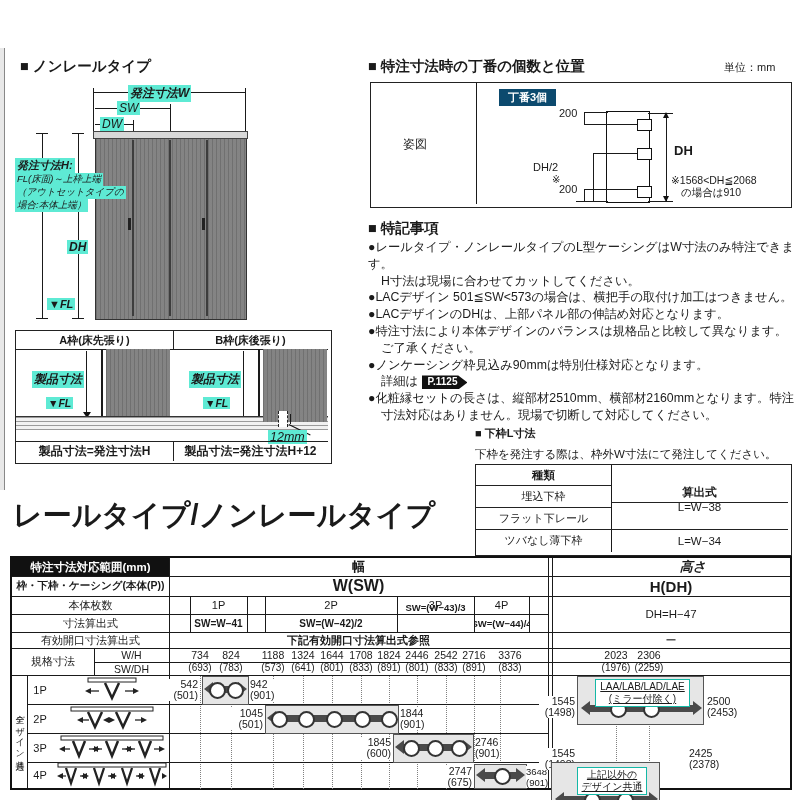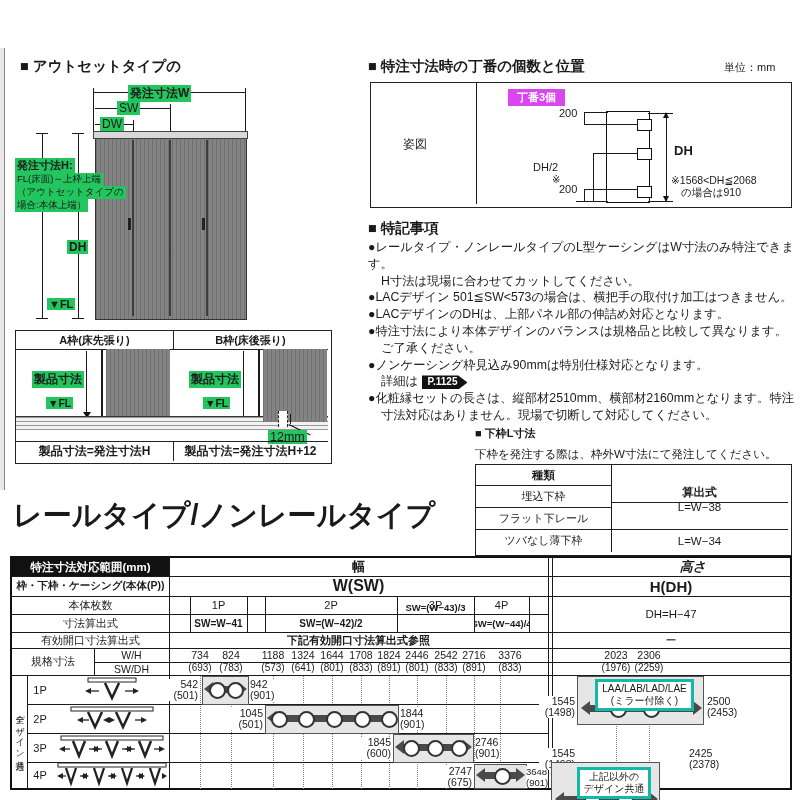--- a/index.html
+++ b/index.html
@@ -2,46 +2,46 @@
 <html><head>
 <meta charset="utf-8">
 <style>
   html,body{margin:0;padding:0;background:#fff;}
   #page{position:relative;width:800px;height:800px;background:#fff;overflow:hidden;
         font-family:"Liberation Sans","DejaVu Sans",sans-serif;color:#1a1a1a;}
   .a{position:absolute;}
   .hl{position:absolute;background:#1a1a1a;height:1px;}
   .vl{position:absolute;background:#1a1a1a;width:1px;}
   .dot{position:absolute;width:0;border-left:1px dotted #808080;}
-  .lbl{position:absolute;background:#22c55e;padding:0 2px;white-space:nowrap;}
+  .lbl{position:absolute;background:#5eead4;padding:0 2px;white-space:nowrap;font-style:italic;}
   .cell{position:absolute;display:flex;align-items:center;justify-content:center;white-space:nowrap;overflow:hidden;}
   .b{font-weight:bold;}
   .grain{background:repeating-linear-gradient(90deg,rgba(0,0,0,.10) 0 1px,rgba(255,255,255,.05) 1px 4px),#7d7d7d;}
   .floor{background:repeating-linear-gradient(180deg,#9a9a9a 0 1px,#f1f1f1 1px 4px);}
   .rbox{position:absolute;background:#e6e6e6;border:1px solid #555;}
   .bar{position:absolute;height:7px;background:#4a4a4a;}
   .bar:before{content:"";position:absolute;left:-9px;top:-4px;border-top:7px solid transparent;border-bottom:7px solid transparent;border-right:9px solid #4a4a4a;}
   .bar:after{content:"";position:absolute;right:-9px;top:-4px;border-top:7px solid transparent;border-bottom:7px solid transparent;border-left:9px solid #4a4a4a;}
   .circ{position:absolute;width:13px;height:13px;border-radius:50%;background:#fff;border:2px solid #333;}
   .minmax{position:absolute;font-size:10.5px;line-height:11px;background:#fff;}
-  .tagbox{position:absolute;background:#fff;border:3px solid #14b8a6;text-align:center;font-size:10px;line-height:12px;z-index:4;padding:1px 2px;white-space:nowrap;}
+  .tagbox{position:absolute;background:#fff;border:1px solid #14b8a6;text-align:center;font-size:10px;line-height:12px;z-index:4;padding:1px 2px;white-space:nowrap;text-decoration:underline;}
   .note-l1{font-size:12.3px;line-height:16.8px;}
   .note-l2{font-size:12.3px;line-height:16.8px;padding-left:13px;}
   .badge{display:inline-block;background:#111;color:#fff;font-size:10px;font-weight:bold;
          padding:1px 10px 1px 6px;clip-path:polygon(0 0,80% 0,100% 50%,80% 100%,0 100%);line-height:12px;}
   .vtext{writing-mode:vertical-rl;text-orientation:upright;letter-spacing:1px;}
 </style>
 </head>
 <body>
 
 <div id="page">
 
   <div class="a" style="left:0;top:48px;width:4px;height:442px;background:#e8e8e8;border-right:1.5px solid #888;"></div>
 
-  <div class="a b" style="left:20px;top:57px;font-size:14.5px;">■ アウトセットタイプの</div>
+  <div class="a b" style="left:20px;top:57px;font-size:14.5px;">■ ノンレールタイプ</div>
 
   <div class="a" style="left:15px;top:80px;width:320px;height:248px;">
 
     <div class="a grain" style="left:80px;top:58px;width:150px;height:180px;border:1px solid #333;"></div>
     <div class="a" style="left:78px;top:51px;width:153px;height:6px;background:#d8d8d8;border:1px solid #444;"></div>
     <div class="vl" style="left:117px;top:60px;height:176px;width:2px;background:#3d3d3d;"></div>
     <div class="vl" style="left:154px;top:60px;height:176px;width:2px;background:#3d3d3d;"></div>
     <div class="vl" style="left:191px;top:60px;height:176px;width:2px;background:#3d3d3d;"></div>
     <div class="a" style="left:113px;top:138px;width:3px;height:12px;background:#222;"></div>
     <div class="a" style="left:187px;top:138px;width:3px;height:12px;background:#222;"></div>
@@ -102,21 +102,21 @@
     <div class="cell b" style="left:0;top:110px;width:157px;height:19px;border-top:1px solid #222;border-right:1px solid #222;font-size:12px;">製品寸法=発注寸法H</div>
     <div class="cell b" style="left:157px;top:110px;width:155px;height:19px;border-top:1px solid #222;font-size:12px;">製品寸法=発注寸法H+12</div>
   </div>
 
   <div class="a b" style="left:368px;top:57px;font-size:14.5px;">■ 特注寸法時の丁番の個数と位置</div>
   <div class="a" style="left:724px;top:60px;font-size:11px;">単位：mm</div>
 
   <div class="a" style="left:370px;top:82px;width:420px;height:124px;border:1.5px solid #222;">
     <div class="vl" style="left:105px;top:0;height:121px;"></div>
     <div class="a" style="left:32px;top:53px;font-size:12px;">姿図</div>
-    <div class="a" style="left:137px;top:6px;background:#d946ef;color:#fff;font-size:11px;font-weight:bold;padding:1px 9px;">丁番3個</div>
+    <div class="a" style="left:128px;top:6px;background:#0c4a6e;color:#fff;font-size:11px;font-weight:bold;padding:1px 9px;">丁番3個</div>
 
     <div class="a" style="left:235px;top:28px;width:42px;height:90px;border:1.5px solid #111;background:#fff;"></div>
     <div class="a" style="left:266px;top:36px;width:13px;height:10px;border:1.5px solid #111;background:#fff;"></div>
     <div class="a" style="left:266px;top:65px;width:13px;height:10px;border:1.5px solid #111;background:#fff;"></div>
     <div class="a" style="left:266px;top:103px;width:13px;height:10px;border:1.5px solid #111;background:#fff;"></div>
 
     <div class="hl" style="left:213px;top:29px;width:24px;"></div>
     <div class="hl" style="left:213px;top:41px;width:53px;"></div>
     <div class="vl" style="left:213px;top:29px;height:13px;"></div>
     <div class="a" style="left:188px;top:24px;font-size:11px;">200</div>

